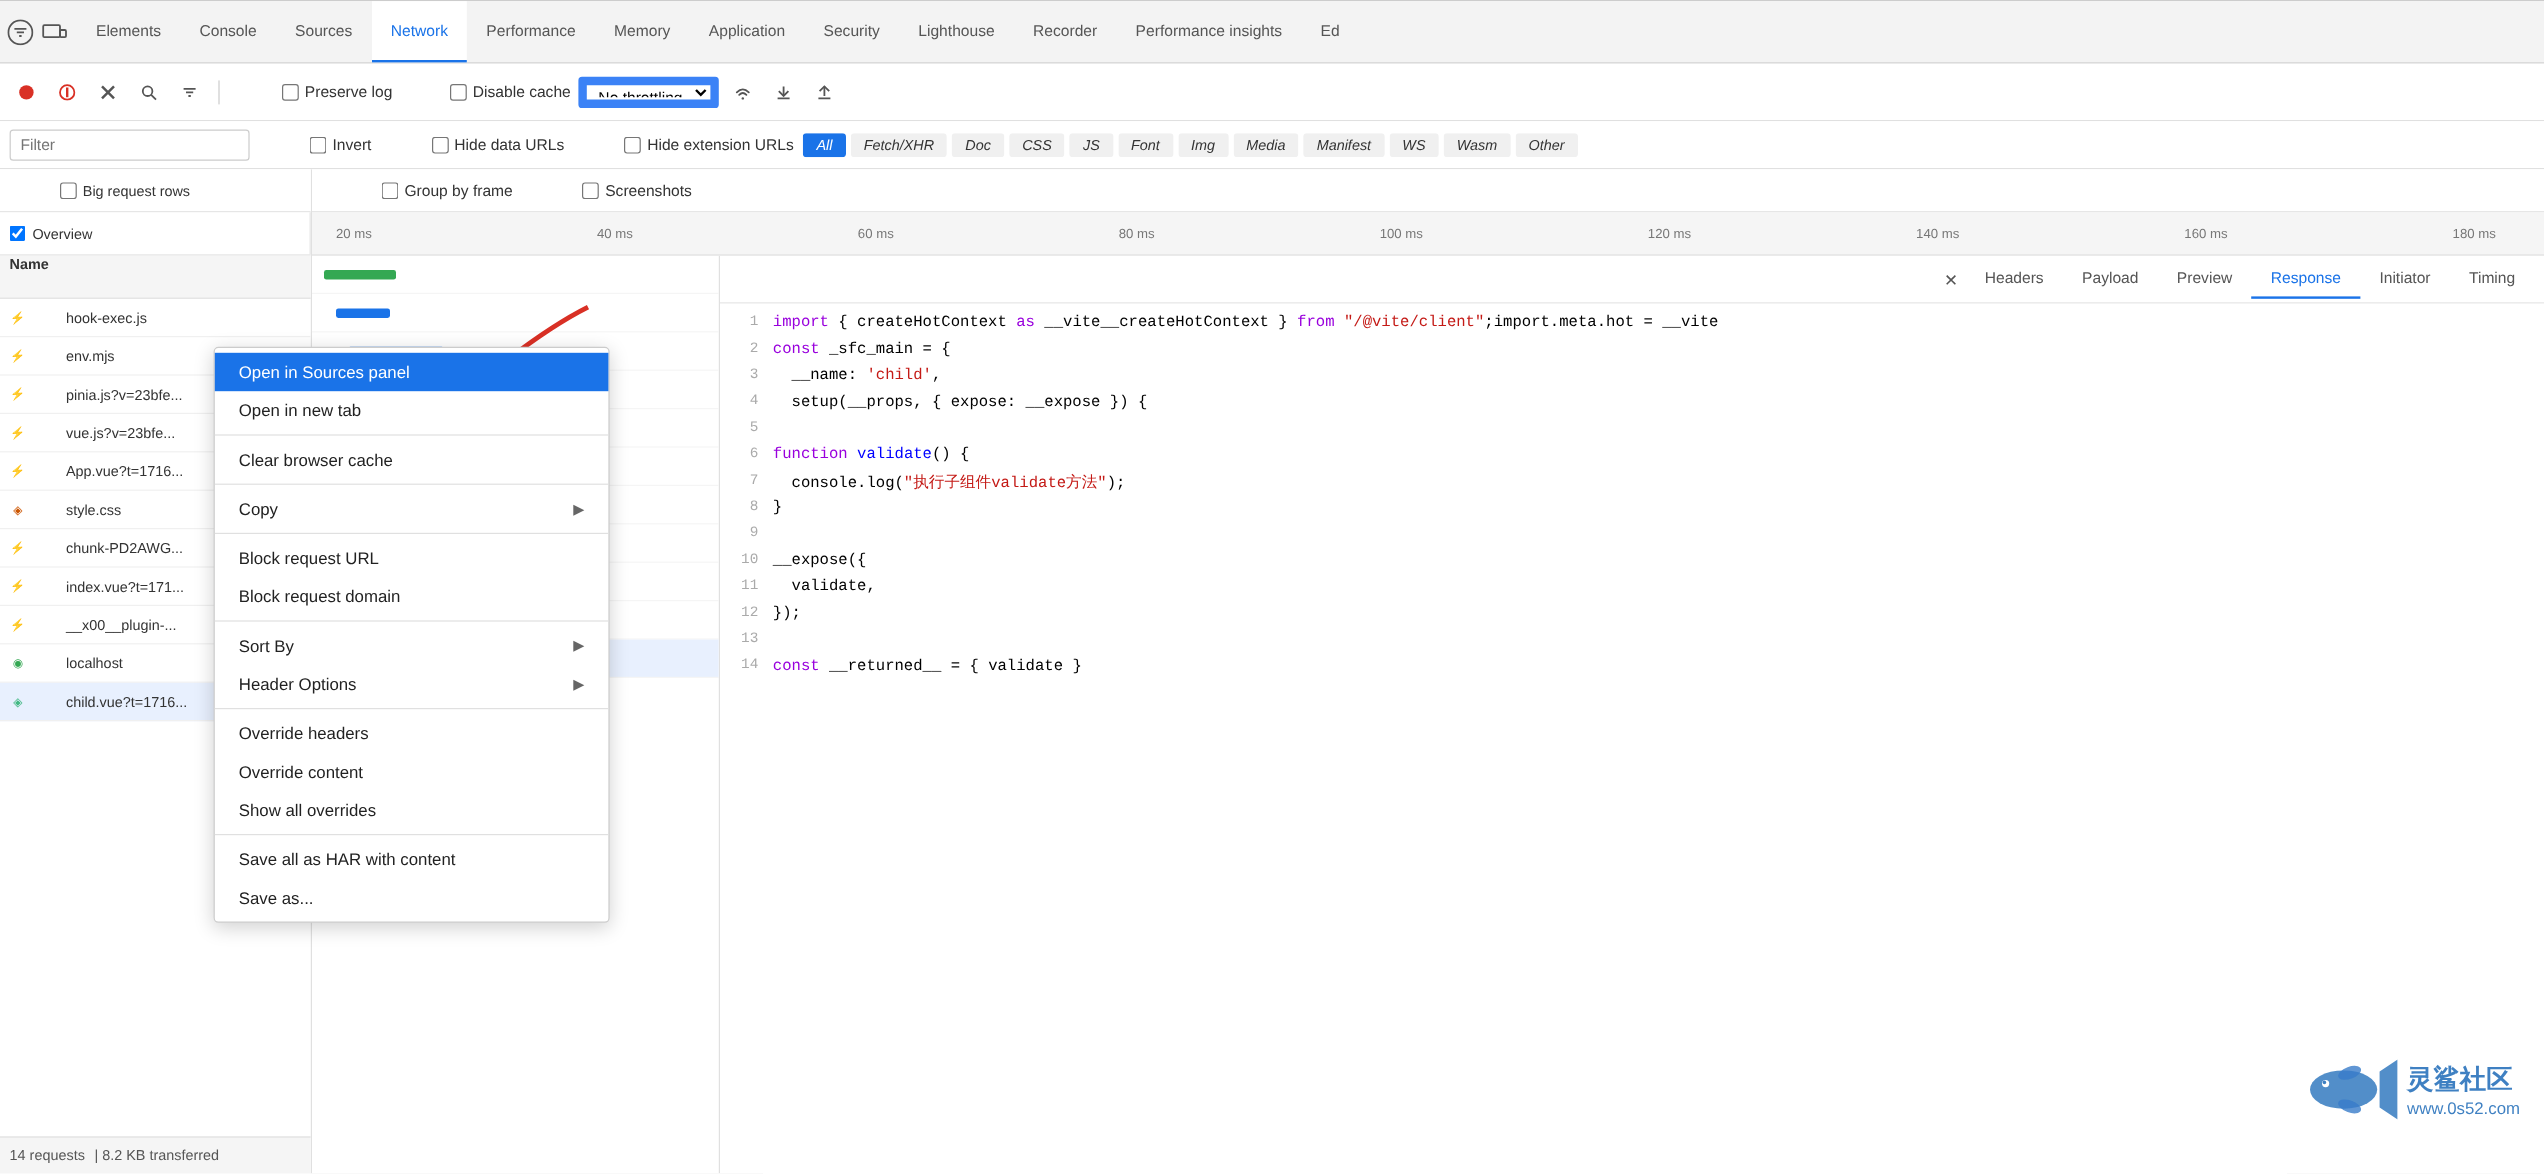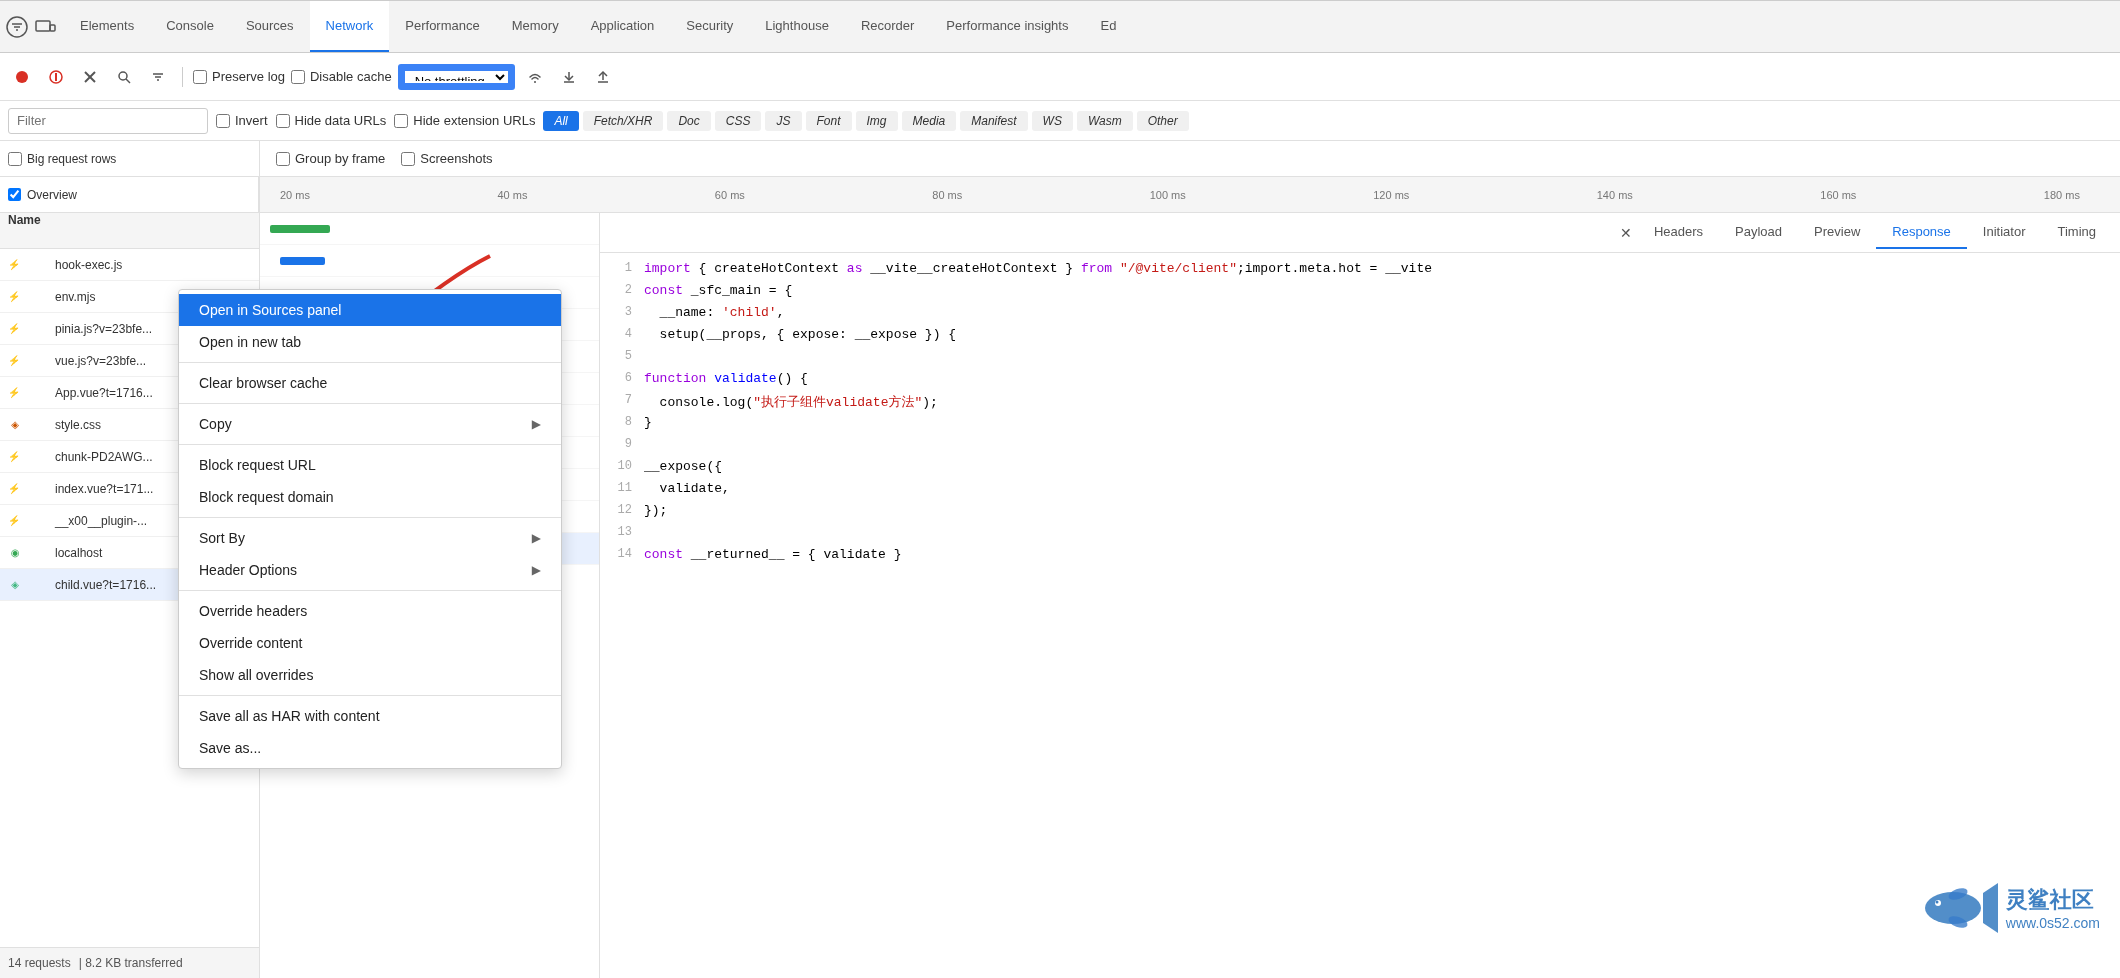--- a/index.html
+++ b/index.html
@@ -94,20 +94,21 @@
     }
 
     .checkbox-label {
       display: flex;
       align-items: flex-end;
       gap: 5px;
       cursor: pointer;
       font-size: 13px;
       color: #333;
       white-space: nowrap;
+      margin-left: 42px;
     }
 
     .checkbox-label input[type="checkbox"] {
       width: 14px;
       height: 14px;
       cursor: pointer;
     }
 
     .throttle-select {
       border: 7px solid #3b82f6;
@@ -327,21 +328,21 @@
 
     .kw { color: #9900dd; font-weight: 500; }
     .str { color: #c41a16; }
     .fn { color: #0000ff; }
 
     
     .context-menu {
       position: absolute;
       left: 178px;
       top: 148px;
-      width: 384px;
+      width: 330px;
       background: #fff;
       border: 1px solid #ccc;
       border-radius: 4px;
       box-shadow: 0 4px 16px rgba(0,0,0,0.18);
       z-index: 1000;
       padding: 4px 0;
     }
 
     .menu-item {
       display: flex;

